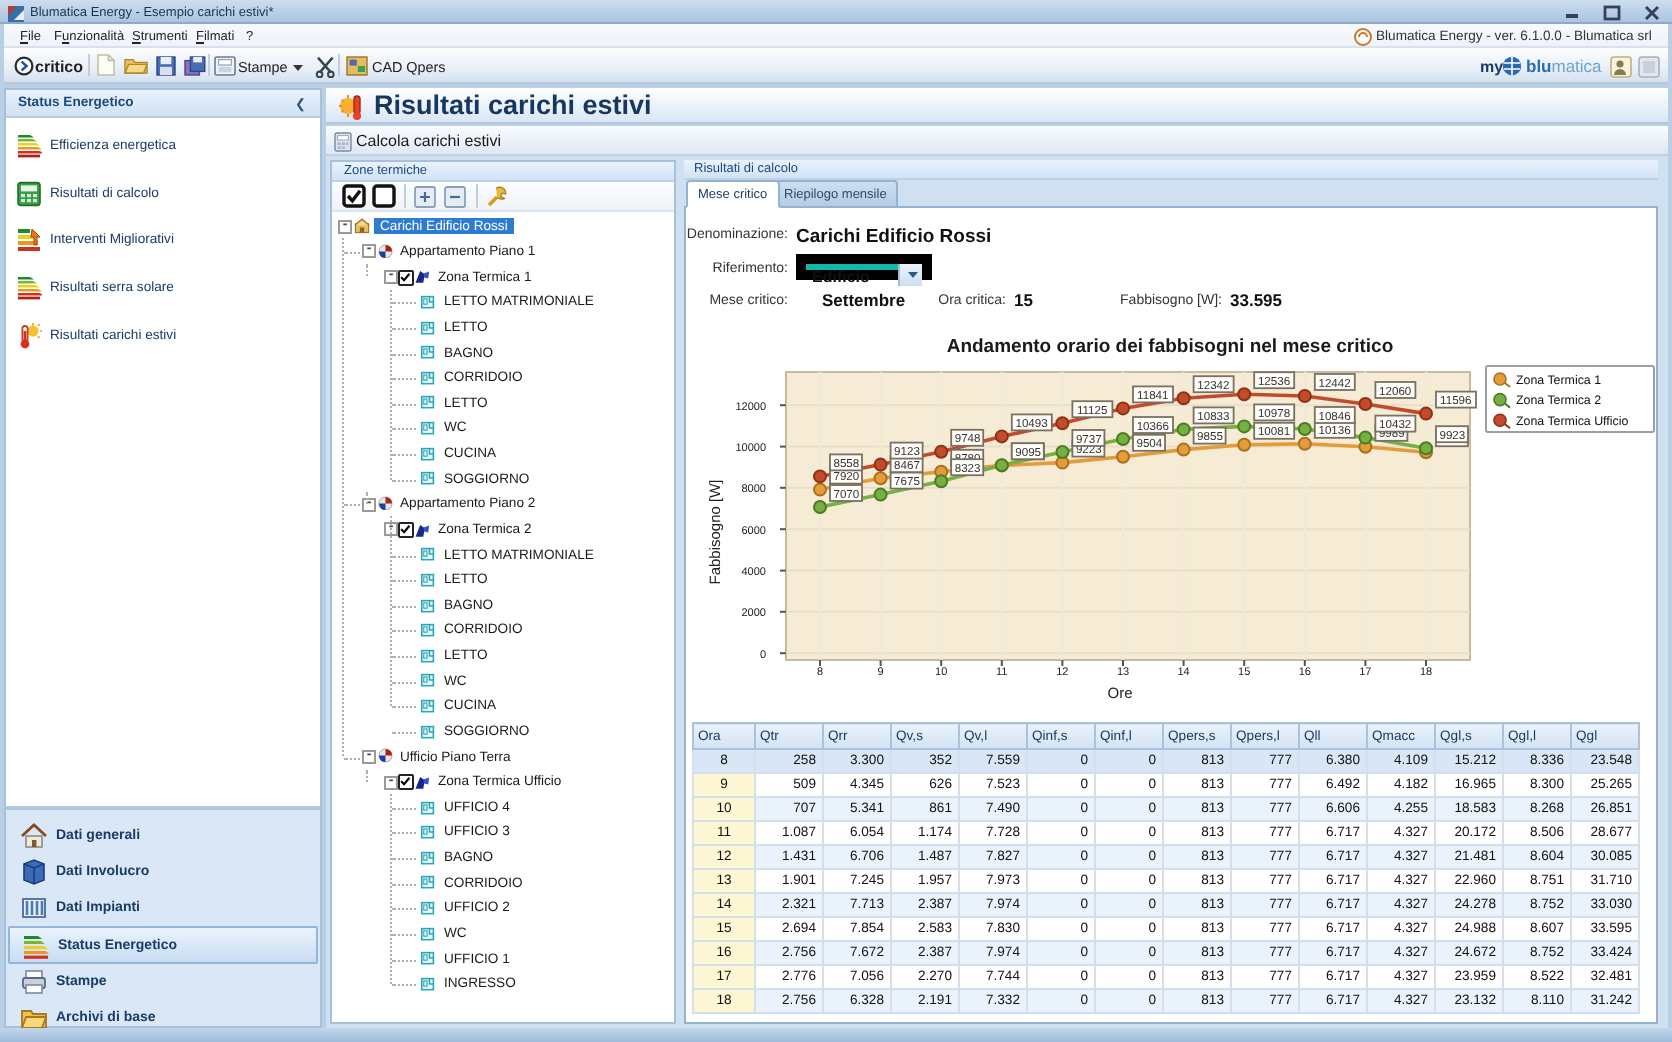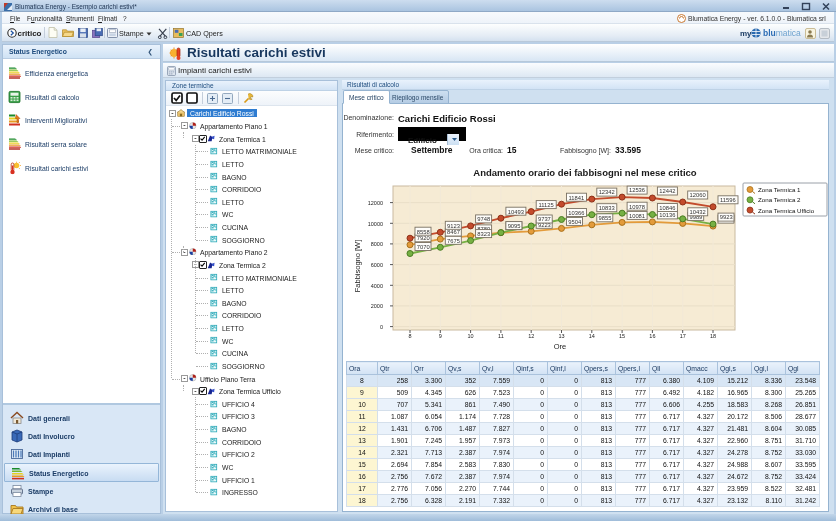--- a/index.html
+++ b/index.html
@@ -336,21 +336,21 @@
       <rect x="1.8" y="1.8" width="5.4" height="2.2" fill="#fff" stroke="#9aa6b8" stroke-width="0.5"></rect>
       <g fill="#aab6c8">
         <rect x="1.8" y="5.2" width="1.6" height="1.3"></rect>
         <rect x="3.9" y="5.2" width="1.6" height="1.3"></rect>
         <rect x="6" y="5.2" width="1.2" height="1.3"></rect>
         <rect x="1.8" y="7.2" width="1.6" height="1.3"></rect>
         <rect x="3.9" y="7.2" width="1.6" height="1.3"></rect>
       </g>
     </svg>
   </div>
-<div class="abs" style="left:178px;top:65.5px;font-size:8px;color:#1a1a1a">Impianti carichi estivi</div>
+<div class="abs" style="left:178px;top:65.5px;font-size:8px;color:#1a1a1a">Calcola carichi estivi</div>
 <div id="mainbg" class="abs"></div>
 <div id="zonepanel" class="abs">
 <div id="zphdr" class="abs">Zone termiche</div>
 <div id="zptools" class="abs"></div>
 </div>
 <div class="abs" style="left:171px;top:92px">
     <svg width="12" height="12">
       <rect x="1" y="1" width="10" height="10" rx="1.5" fill="#fff" stroke="#111" stroke-width="1.7"></rect>
       <path d="M3 6 L5.2 8.4 L9 3.4" fill="none" stroke="#111" stroke-width="1.7"></path>
     </svg>
@@ -759,21 +759,21 @@
 <div class="doth" style="left:196px;top:492.2px;width:12px"></div>
 <div id="rispanel" class="abs">
 <div id="rphdr" class="abs">Risultati di calcolo</div>
 <div id="rpcontent" class="abs"></div>
 <div class="tab tabon" style="left:1px">Mese critico</div>
 <div class="tab taboff" style="left:44px">Riepilogo mensile</div>
 </div>
 <div class="flabel" style="left:294px;top:114px;width:100px">Denominazione:</div>
 <div class="fval" style="left:398px;top:112.5px;font-size:9.5px">Carichi Edificio Rossi</div>
 <div class="flabel" style="left:294px;top:131px;width:100px">Riferimento:</div>
-<div class="abs" style="left:398px;top:127px;width:68px;height:13px;border:7px solid #000000;background:#14b8a6">
+<div class="abs" style="left:398px;top:127px;width:68px;height:13px;border:5px solid #000000;background:#14b8a6">
     <span style="position:absolute;left:3px;top:1.5px;font-size:8px;font-weight:bold;color:#111">Edificio</span>
     <span style="position:absolute;right:0;top:0;width:12px;height:11px;background:linear-gradient(#ecf3fc,#cbdff2);border-left:1px solid #a6bcd4">
       <svg width="13" height="11" style="position:absolute;left:0;top:0">
         <path d="M4 4 L6.5 7 L9 4" fill="#2a5a8a"></path>
       </svg>
     </span>
   </div>
 <div class="flabel" style="left:294px;top:146.5px;width:100px">Mese critico:</div>
 <div class="fval" style="left:411px;top:145px">Settembre</div>
 <div class="flabel" style="left:433px;top:146.5px;width:70px">Ora critica:</div>

